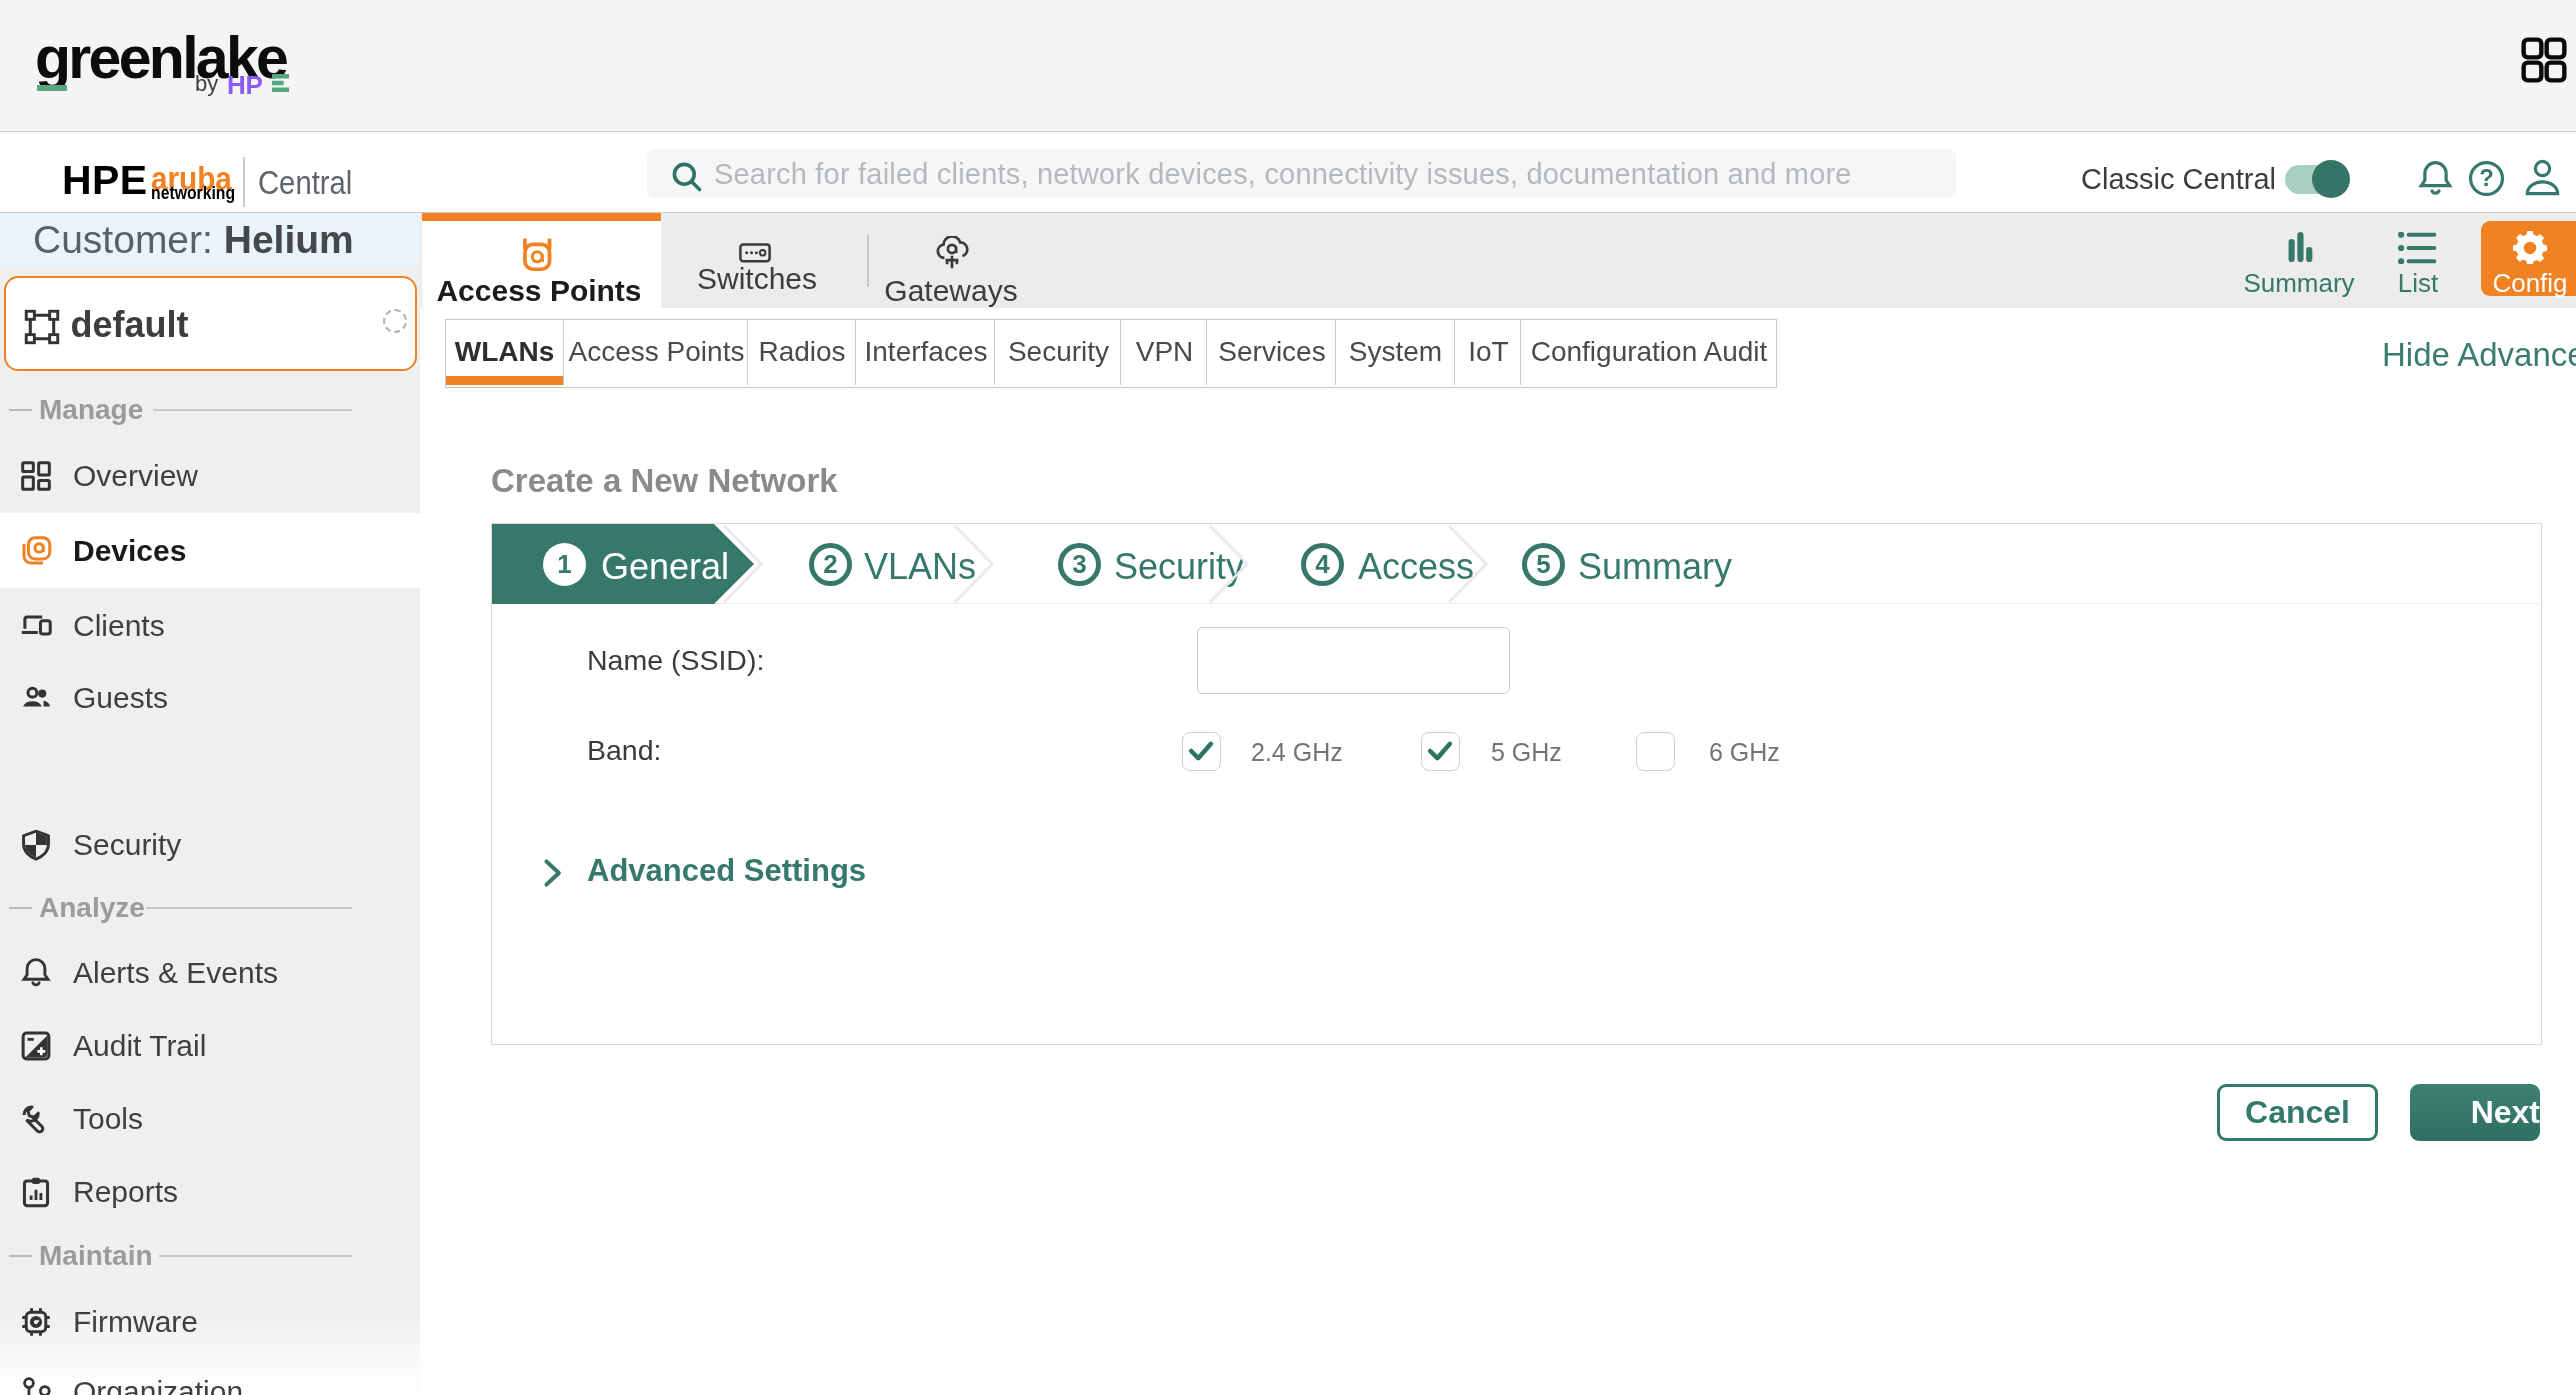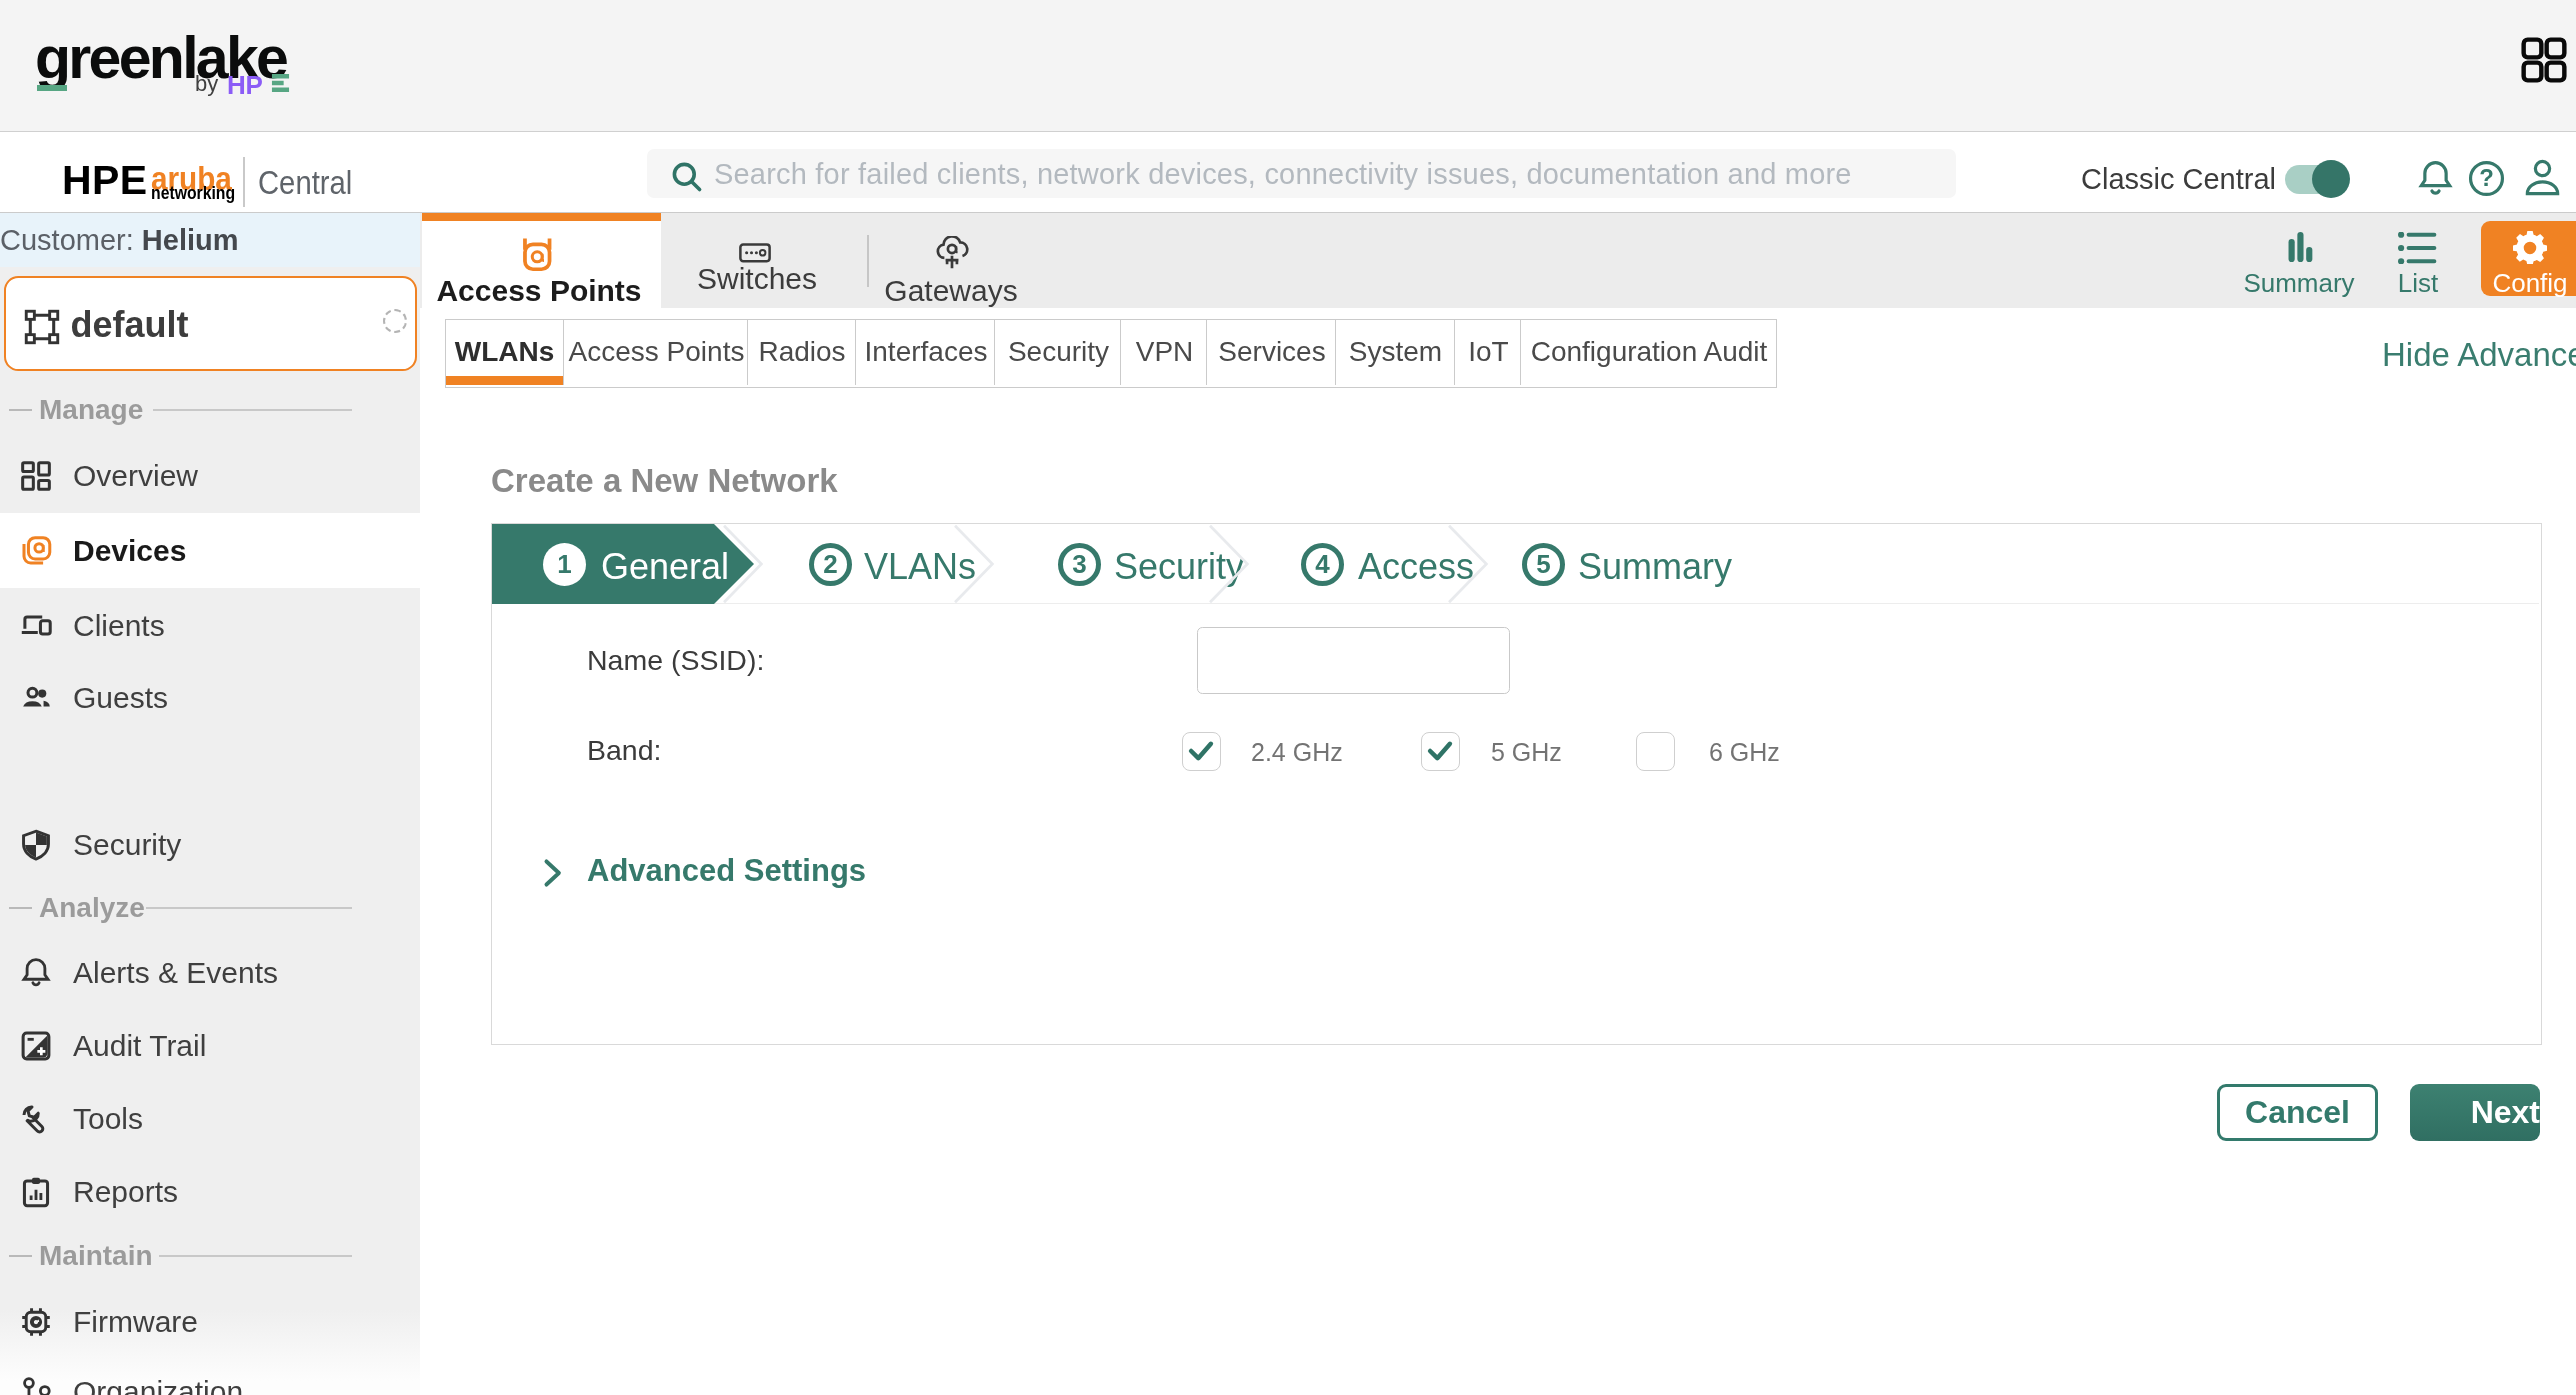--- a/index.html
+++ b/index.html
@@ -18,21 +18,21 @@
 .networking{position:absolute;left:151px;top:48px;font-size:19px;font-weight:700;color:#000;letter-spacing:0px;transform:scaleX(.83);transform-origin:left}
 .logo-div{position:absolute;left:243px;top:23px;width:1.8px;height:50px;background:#c9c9c9}
 .central{position:absolute;left:258px;top:28.5px;font-size:34px;color:#5f646a;transform:scaleX(.86);transform-origin:left}
 .search{position:absolute;left:647px;top:15px;width:1309px;height:49px;background:#f6f6f6;border-radius:7.1px}
 .search-ph{position:absolute;left:714px;top:24px;font-size:29px;color:#b3b9bf;letter-spacing:0.2px}
 .classic{position:absolute;left:2081px;top:28.5px;font-size:29px;color:#3c3c3c}
 .toggle-track{position:absolute;left:2285px;top:31px;width:63px;height:28.5px;border-radius:14.3px;background:#a9cfc5}
 .toggle-knob{position:absolute;left:2312px;top:26px;width:38px;height:38px;border-radius:50%;background:#357568}
 
 .sidebar{position:absolute;left:0;top:213px;width:420px;height:1182px;background:linear-gradient(#efefef 1097px,#fdfdfd 1168px)}
-.customer{position:absolute;left:0;top:0;width:420px;height:54px;background:#e8f3fa;font-size:29px;color:#5b6067;line-height:54px;}
+.customer{position:absolute;left:0;top:0;width:420px;height:54px;background:#e8f3fa;font-size:39px;color:#5b6067;line-height:54px;padding-left:33px}
 .customer b{color:#44484d;font-weight:700}
 .defaultbox{position:absolute;left:3.6px;top:63px;width:413px;height:95px;background:#fff;border:2.7px solid #f08223;border-radius:14.3px}
 .defaulticon{position:absolute;left:18px;top:31px}
 .defaulttxt{position:absolute;left:65px;top:26px;font-size:36px;font-weight:700;color:#3d3d3d}
 .dashcircle{position:absolute;left:377px;top:31px;width:24px;height:24px;border:2.7px dashed #b4b4b4;border-radius:50%}
 .sec{position:absolute;left:0;width:364px;height:30px}
 .sec .dash{position:absolute;left:9px;top:14.3px;width:23px;height:1.8px;background:#b9b9b9}
 .sec .lbl{position:absolute;left:39px;top:0;font-size:28px;font-weight:700;color:#9b9b9b;line-height:30px}
 .sec .line{position:absolute;right:12.5px;top:14.3px;height:1.8px;background:#c8c8c8}
 .item{position:absolute;left:0;width:420px;height:75px}

